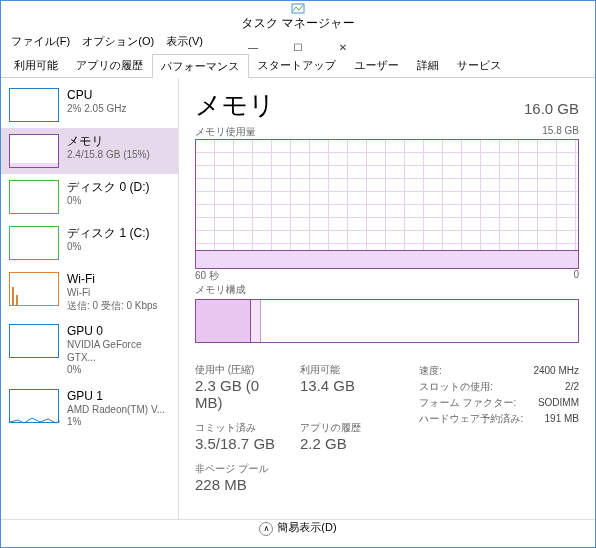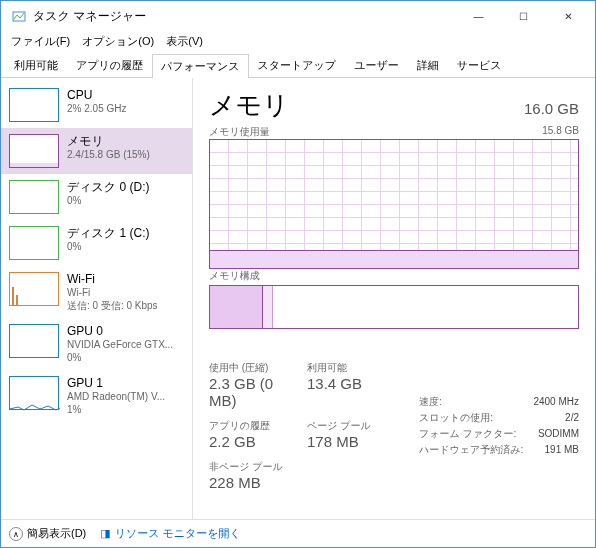--- a/index.html
+++ b/index.html
@@ -1,29 +1,29 @@
 <!DOCTYPE html>
 <html><head>
 <meta charset="utf-8">
 <style>
 * { margin: 0; padding: 0; box-sizing: border-box; font-family: "Yu Gothic UI", "Meiryo", sans-serif; }
 body { background: #fff; width: 596px; height: 548px; overflow: hidden; font-size: 12px; color: #000; }
 .window { border: 1px solid #4a90d9; height: 548px; display: flex; flex-direction: column; }
-.titlebar { height: 30px; display: flex; align-items: center; padding: 0 4px; }
+.titlebar { height: 30px; display: flex; align-items: center; padding: 0 16px; flex-direction: column; }
 .titlebar-icon { width: 16px; height: 16px; margin: 0 6px; display: flex; align-items: center; justify-content: center; }
 .titlebar-title { flex: 1; font-size: 12px; }
 .win-controls { display: flex; }
 .win-btn { width: 45px; height: 30px; display: flex; align-items: center; justify-content: center; font-size: 10px; color: #333; }
 .menubar { height: 20px; display: flex; align-items: center; padding: 0 4px; font-size: 11px; }
 .menu-item { padding: 2px 6px; }
 .tabs { display: flex; border-bottom: 1px solid #d0d0d0; padding: 2px 4px 0 4px; font-size: 11px; }
 .tab { padding: 4px 8px; border: 1px solid transparent; border-bottom: none; }
 .tab.active { background: #fff; border-color: #d0d0d0; position: relative; top: 1px; }
 .content { flex: 1; display: flex; overflow: hidden; }
-.sidebar { width: 192px; border-right: 1px solid #e0e0e0; overflow-y: auto; padding: 4px 0; }
+.sidebar { width: 178px; border-right: 1px solid #e0e0e0; overflow-y: auto; padding: 4px 0; }
 .side-item { display: flex; padding: 6px 8px; gap: 8px; align-items: flex-start; }
 .side-item.selected { background: #e5d9eb; }
 .thumb { width: 50px; height: 34px; border: 1px solid #999; background: #fff; position: relative; flex-shrink: 0; }
 .thumb.mem { border-color: #8b4a9c; }
 .thumb.cpu { border-color: #2080c0; }
 .thumb.disk { border-color: #4caf50; }
 .thumb.wifi { border-color: #d9843b; }
 .thumb.gpu { border-color: #2080c0; }
 .thumb .fill-bottom { position: absolute; bottom: 0; left: 0; right: 0; height: 4px; background: #f0d8f8; }
 .thumb .spike { position: absolute; bottom: 0; left: 2px; width: 2px; height: 18px; background: #d9843b; }
@@ -37,29 +37,29 @@
 .main-total { font-size: 15px; color: #555; }
 .chart-label-row { display: flex; justify-content: space-between; font-size: 10px; color: #666; margin-top: 2px; }
 .chart { border: 1px solid #8b4a9c; height: 130px; position: relative; background: repeating-linear-gradient(to right, transparent, transparent 18px, #e8d0f0 18px, #e8d0f0 19px), repeating-linear-gradient(to bottom, transparent, transparent 12px, #e8d0f0 12px, #e8d0f0 13px); }
 .chart .used-band { position: absolute; bottom: 0; left: 0; right: 0; height: 18px; background: #f0d8f8; border-top: 1px solid #8b4a9c; }
 .chart-xaxis { display: flex; justify-content: space-between; font-size: 10px; color: #666; }
 .comp-label { font-size: 10px; color: #666; }
 .comp-bar { border: 1px solid #8b4a9c; height: 44px; display: flex; margin-top: 2px; }
 .comp-seg { height: 100%; }
 .comp-seg.used { background: #e8c8f0; border-right: 1px solid #8b4a9c; }
 .comp-seg.mod { background: #f4e4f8; border-right: 1px solid #c89ad8; }
-.stats { display: flex; margin-top: 32px; gap: 26px; align-items: center; }
+.stats { display: flex; margin-top: 20px; gap: 26px; }
 .stats-left { flex: 1; display: grid; grid-template-columns: 1fr 1fr; column-gap: 12px; row-gap: 10px; }
 .stat-block { }
 .stat-label { font-size: 10px; color: #666; }
 .stat-value { font-size: 15px; color: #555; }
 .stats-right { width: 160px; font-size: 10px; color: #444; }
 .stats-right .row { display: flex; justify-content: space-between; line-height: 1.6; }
 .stats-right .row .k { color: #666; }
-.footer { height: 28px; border-top: 1px solid #e0e0e0; display: flex; align-items: center; padding: 13px 8px; font-size: 11px; gap: 14px; }
+.footer { height: 28px; border-top: 1px solid #e0e0e0; display: flex; align-items: center; padding: 0 8px; font-size: 11px; gap: 14px; flex-direction: column; }
 .footer-link { color: #0066cc; }
 .chev-icon { display: inline-flex; width: 14px; height: 14px; border: 1px solid #888; border-radius: 50%; align-items: center; justify-content: center; font-size: 8px; margin-right: 4px; }
 .perf-icon { color: #0066cc; margin-right: 4px; }
 </style>
 </head>
 <body>
 
 <div class="window">
   <div class="titlebar">
     <span class="titlebar-icon">
@@ -170,44 +170,48 @@
         <span class="main-title">メモリ</span>
         <span class="main-total">16.0 GB</span>
       </div>
       <div class="chart-label-row">
         <span>メモリ使用量</span>
         <span>15.8 GB</span>
       </div>
       <div class="chart">
         <div class="used-band"></div>
       </div>
+      <div class="chart-xaxis">
+        <span>60 秒</span>
+        <span>0</span>
+      </div>
       <div class="comp-label">メモリ構成</div>
       <div class="comp-bar">
         <div class="comp-seg used" style="width:14.5%"></div>
         <div class="comp-seg mod" style="width:2.5%"></div>
         <div class="comp-seg" style="flex:1"></div>
       </div>
 
       <div class="stats">
         <div class="stats-left">
           <div class="stat-block">
             <div class="stat-label">使用中 (圧縮)</div>
             <div class="stat-value">2.3 GB (0 MB)</div>
           </div>
           <div class="stat-block">
             <div class="stat-label">利用可能</div>
             <div class="stat-value">13.4 GB</div>
           </div>
           <div class="stat-block">
+            <div class="stat-label">コミット済み</div>
+            <div class="stat-value">3.5/18.7 GB</div>
+          </div>
+          <div class="stat-block">
             <div class="stat-label">アプリの履歴</div>
             <div class="stat-value">2.2 GB</div>
-          </div>
-          <div class="stat-block">
-            <div class="stat-label">ページ プール</div>
-            <div class="stat-value">178 MB</div>
           </div>
           <div class="stat-block">
             <div class="stat-label">非ページ プール</div>
             <div class="stat-value">228 MB</div>
           </div>
         </div>
         <div class="stats-right">
           <div class="row">
               <span class="k">速度:</span>
               <span>2400 MHz</span>

